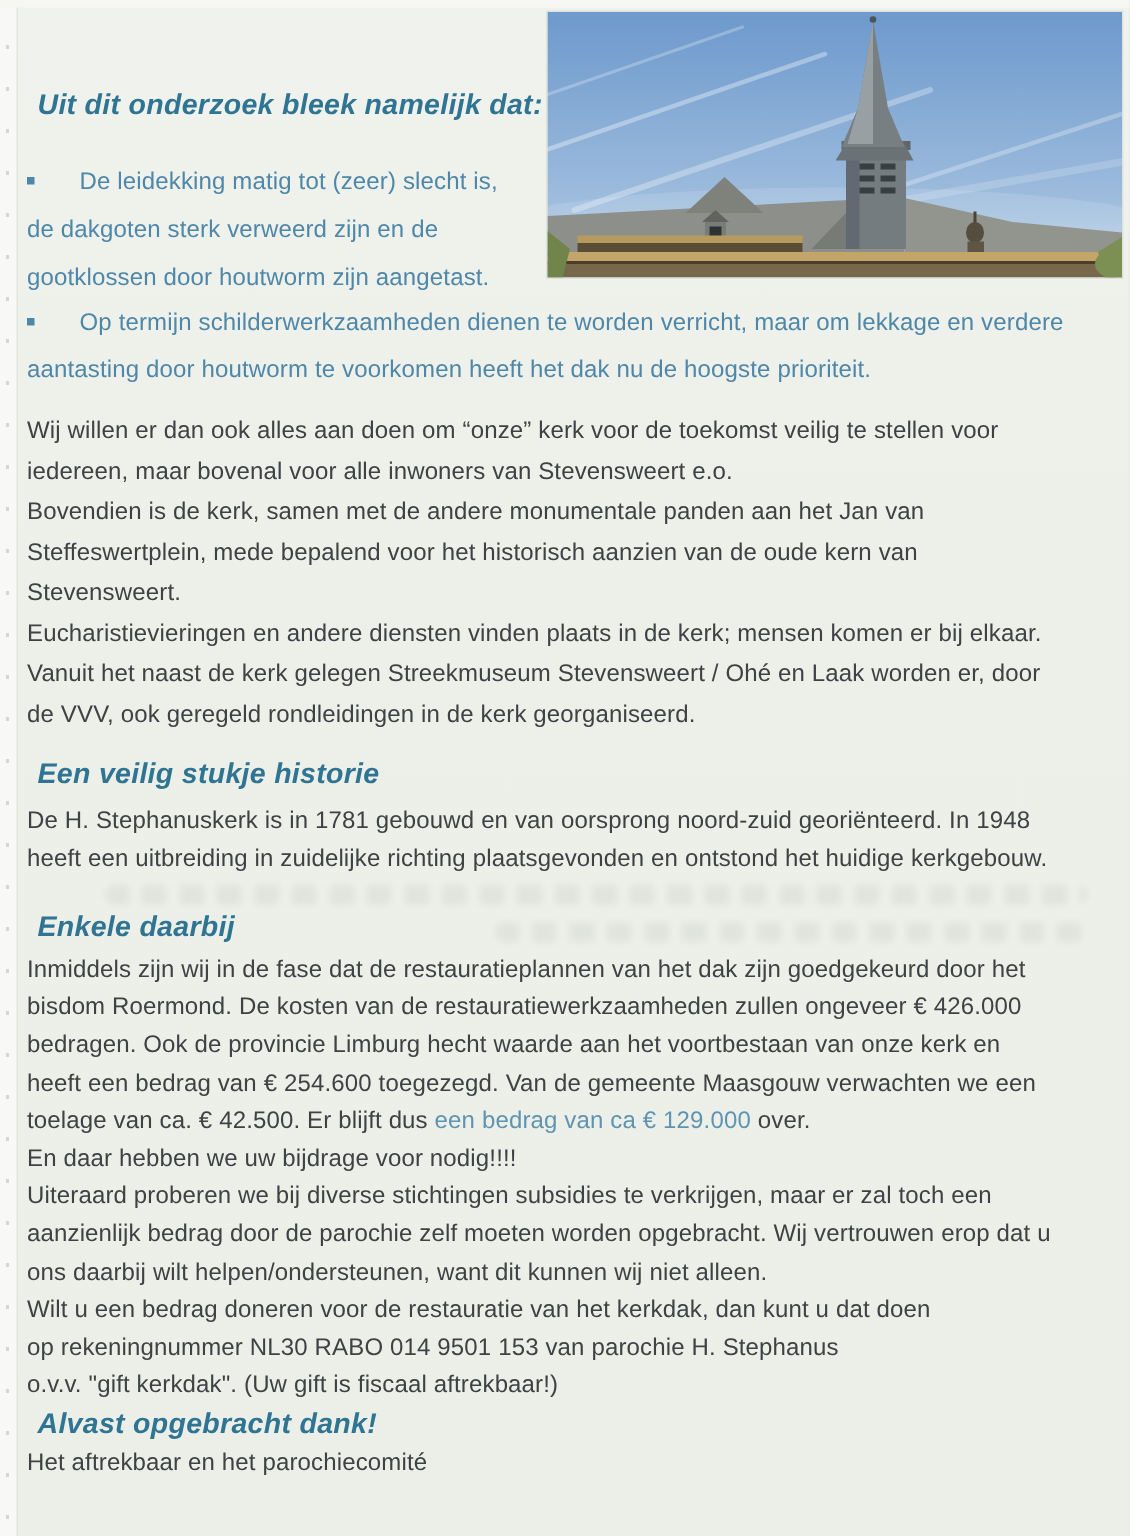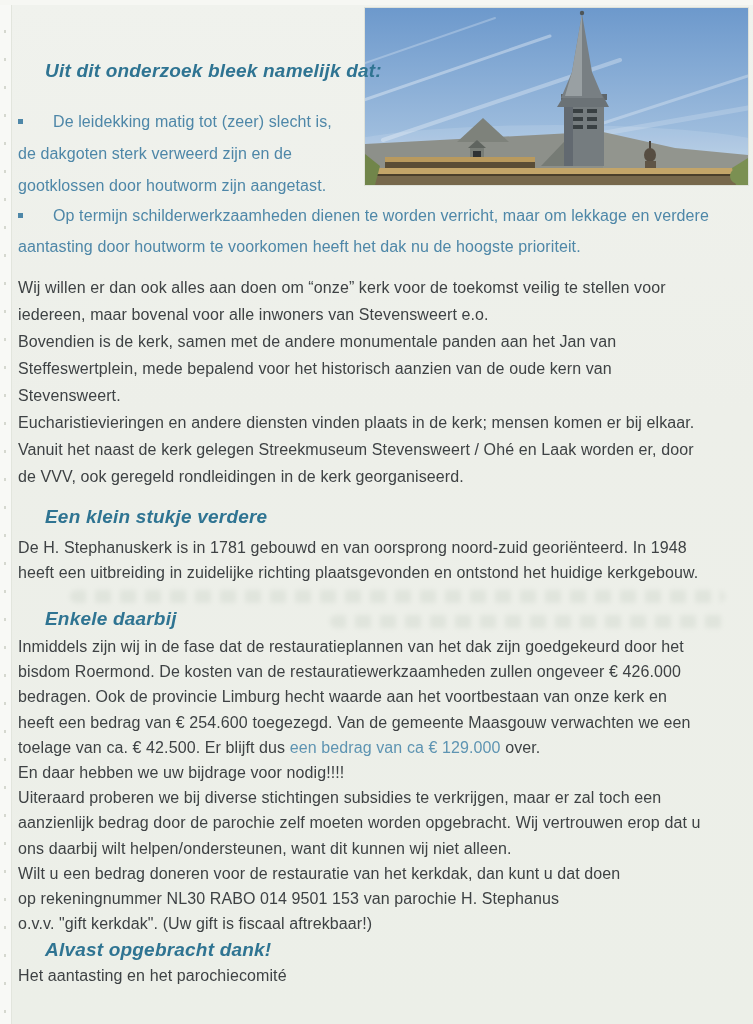--- a/index.html
+++ b/index.html
@@ -25,21 +25,21 @@
   }
   .top-strip{
     position:absolute;left:0;top:0;right:0;height:5px;background:#f6f7f3;
   }
   .photo{
     position:absolute;left:365px;top:8px;width:383px;height:177px;margin:0;
     box-shadow:0 0 0 1px #dfe2da;
   }
   .photo svg{display:block;width:100%;height:100%;}
   .teal-heading{
-    position:absolute;left:45px;margin:0;
+    position:absolute;left:25px;margin:0;
     font-size:19px;font-weight:bold;font-style:italic;
     color:var(--accent,#2f7492);letter-spacing:.2px;
   }
   .body-text{
     position:absolute;left:18px;margin:0;
     font-size:16px;color:var(--body_text,#3e4244);
     white-space:pre-line;letter-spacing:.1px;
   }
   .bullet-text{color:var(--accent_light,#4e87a8);}
   .bullet-marker{
@@ -155,21 +155,21 @@
 
   <p class="body-text" id="main-paragraph">Wij willen er dan ook alles aan doen om “onze” kerk voor de toekomst veilig te stellen voor
 iedereen, maar bovenal voor alle inwoners van Stevensweert e.o.
 Bovendien is de kerk, samen met de andere monumentale panden aan het Jan van
 Steffeswertplein, mede bepalend voor het historisch aanzien van de oude kern van
 Stevensweert.
 Eucharistievieringen en andere diensten vinden plaats in de kerk; mensen komen er bij elkaar.
 Vanuit het naast de kerk gelegen Streekmuseum Stevensweert / Ohé en Laak worden er, door
 de VVV, ook geregeld rondleidingen in de kerk georganiseerd.</p>
 
-  <h2 class="teal-heading" id="history-heading">Een klein stukje verdere</h2>
+  <h2 class="teal-heading" id="history-heading">Een veilig stukje historie</h2>
 
   <p class="body-text" id="history-text">De H. Stephanuskerk is in 1781 gebouwd en van oorsprong noord-zuid georiënteerd. In 1948
 heeft een uitbreiding in zuidelijke richting plaatsgevonden en ontstond het huidige kerkgebouw.</p>
 
   <h2 class="teal-heading" id="facts-heading">Enkele daarbij</h2>
 
   <p class="body-text" id="facts-text"><span>Inmiddels zijn wij in de fase dat de restauratieplannen van het dak zijn goedgekeurd door het
 bisdom Roermond. De kosten van de restauratiewerkzaamheden zullen ongeveer € 426.000
 bedragen. Ook de provincie Limburg hecht waarde aan het voortbestaan van onze kerk en
 heeft een bedrag van € 254.600 toegezegd. Van de gemeente Maasgouw verwachten we een
@@ -177,15 +177,15 @@
 En daar hebben we uw bijdrage voor nodig!!!!
 Uiteraard proberen we bij diverse stichtingen subsidies te verkrijgen, maar er zal toch een
 aanzienlijk bedrag door de parochie zelf moeten worden opgebracht. Wij vertrouwen erop dat u
 ons daarbij wilt helpen/ondersteunen, want dit kunnen wij niet alleen.
 Wilt u een bedrag doneren voor de restauratie van het kerkdak, dan kunt u dat doen
 op rekeningnummer NL30 RABO 014 9501 153 van parochie H. Stephanus
 o.v.v. "gift kerkdak". (Uw gift is fiscaal aftrekbaar!)</span></p>
 
   <h2 class="teal-heading" id="closing-heading">Alvast opgebracht dank!</h2>
 
-  <p class="body-text" id="signature">Het aantasting en het parochiecomité</p>
+  <p class="body-text" id="signature">Het aftrekbaar en het parochiecomité</p>
 
 </div>
 
 </body></html>

